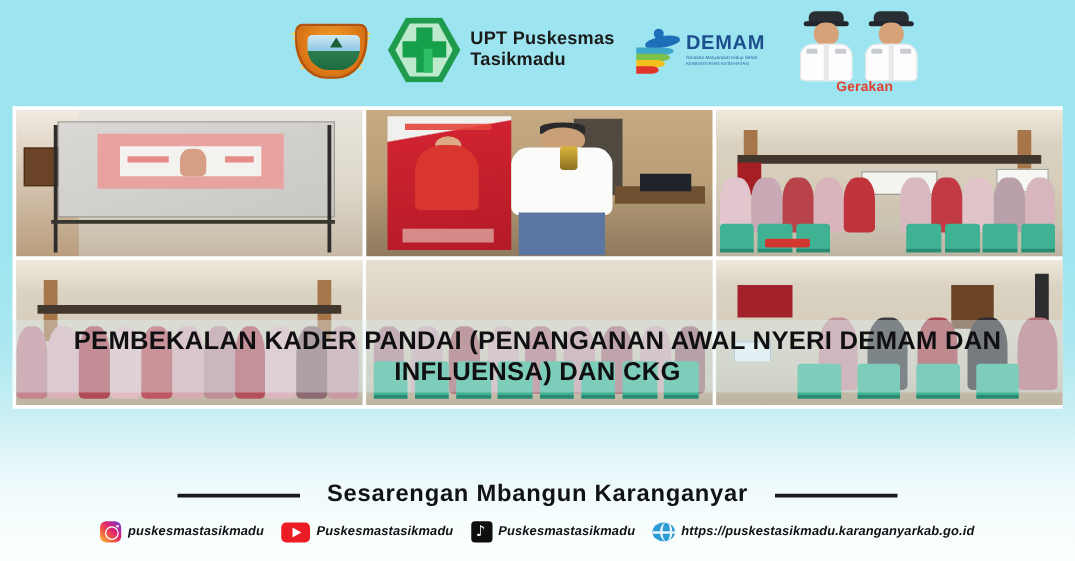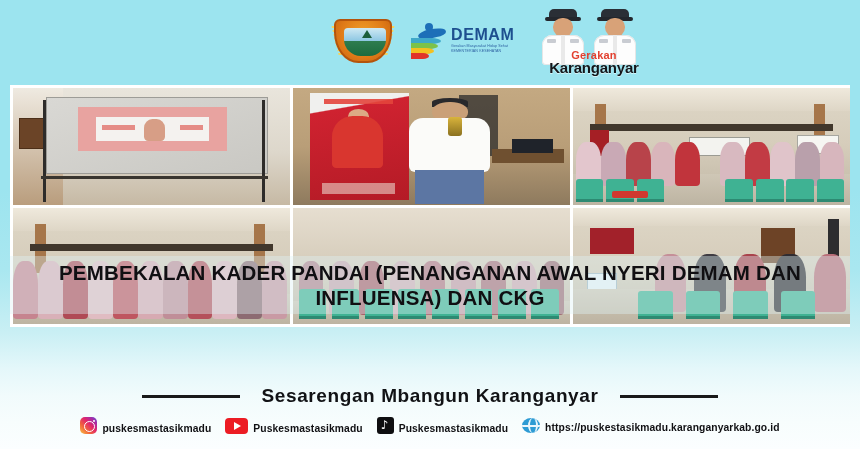--- a/index.html
+++ b/index.html
@@ -359,21 +359,21 @@
     font-weight: bold; font-size: 19px; letter-spacing: .6px; color: #111215;
   }
 
   
   #social {
     position: absolute; left: 0; top: 417px; width: 860px;
     display: flex; align-items: center; justify-content: center;
     gap: 14px;
     padding: 0 8px;
   }
-  .soc { display: flex; align-items: flex-end; gap: 5px; }
+  .soc { display: flex; align-items: center; gap: 5px; font-style: italic; }
   .soc .lbl { font-weight: bold; font-size: 10.3px; color: #101013; letter-spacing: .1px; }
   .ic { position: relative; flex: 0 0 auto; }
 
   .ic-ig {
     width: 17px; height: 17px; border-radius: 5px;
     background: linear-gradient(45deg,#f7c948 0%, #f2663c 30%, #e0256c 58%, #a62ca6 80%, #5b51d8 100%);
   }
   .ic-ig::before {
     content:""; position:absolute; left:4px; top:4px; width:9px; height:9px;
     border: 1.6px solid #fff; border-radius: 50%;
@@ -423,20 +423,31 @@
       <div class="crest">
         <div class="rice-l"></div>
         <div class="rice-r"></div>
         <div class="shield">
           <div class="inner"></div>
           <div class="star"></div>
         </div>
       </div>
     </div>
 
+    <div class="hdr-block">
+      <div class="pusk-logo">
+        <div class="hex"></div>
+        <div class="hex-in"></div>
+        <div class="cross-v"></div>
+        <div class="cross-h"></div>
+        <div class="cross-shade"></div>
+      </div>
+      <div class="hdr-title">UPT Puskesmas
+Tasikmadu</div>
+    </div>
 
     <div class="hdr-block">
       <div class="germas">
         <div class="swoosh">
           <div class="head"></div>
           <div class="arm"></div>
           <div class="b1"></div>
             <div class="b2"></div>
             <div class="b3"></div>
             <div class="b4"></div>
@@ -456,21 +467,20 @@
             <div class="face"></div>
             <div class="torso"></div>
         </div>
         <div class="person p2">
           <div class="cap"></div>
             <div class="face"></div>
             <div class="torso"></div>
         </div>
         <div class="txt">
           <div class="t2">Gerakan</div>
-          <div class="t3">Karanganyar</div>
         </div>
       </div>
     </div>
 
   </div>
 
   <div id="collage">
 
     <div class="photo ph1">
       <div class="wall-l"></div>

